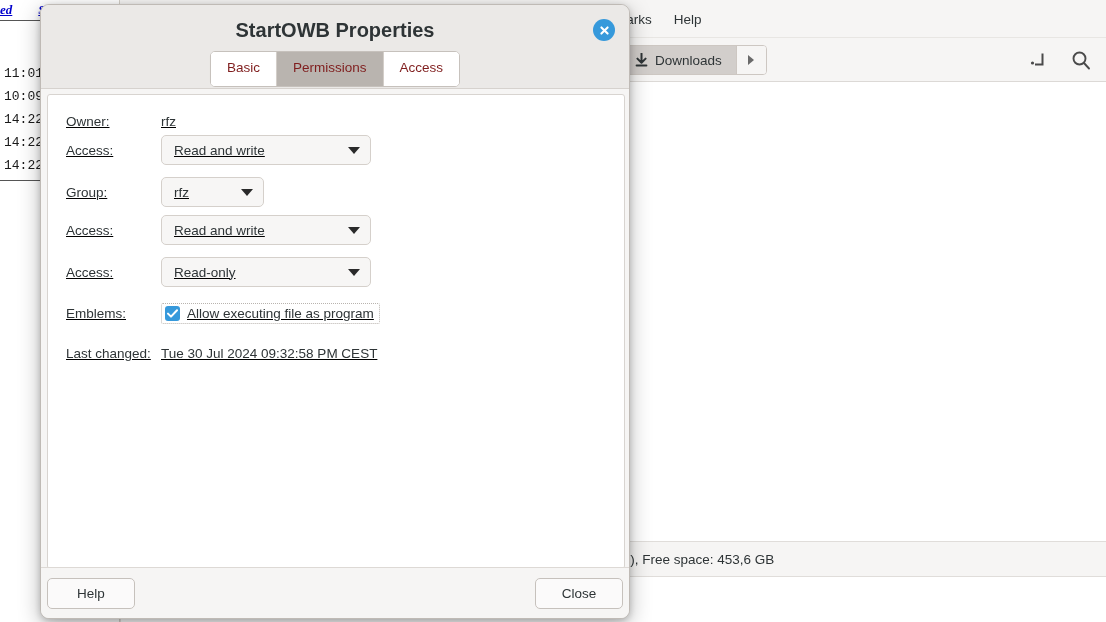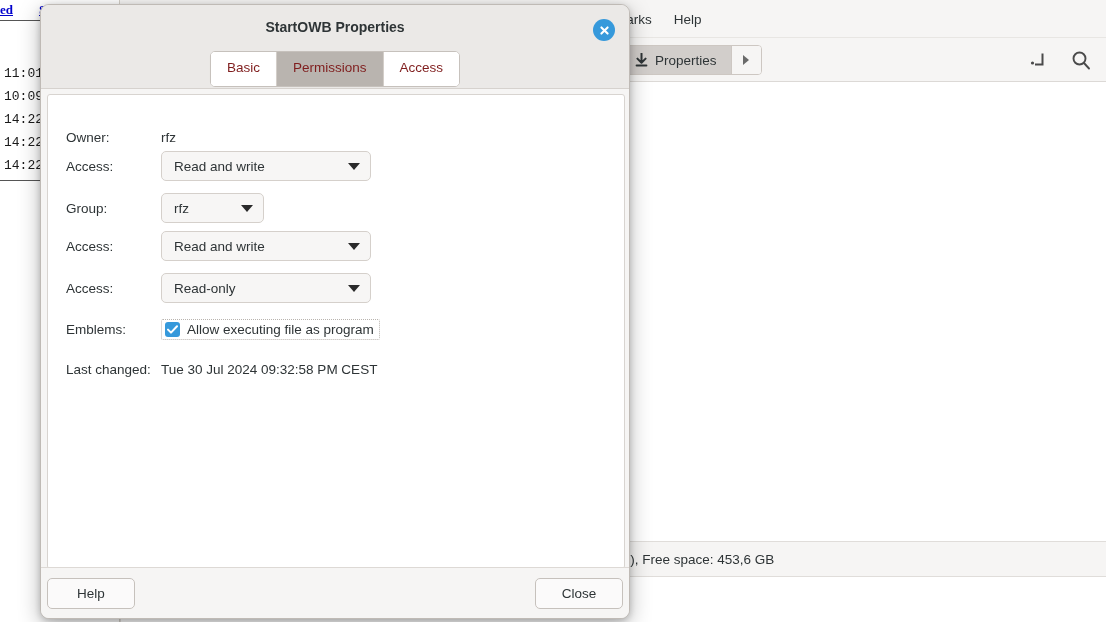--- a/index.html
+++ b/index.html
@@ -31,21 +31,21 @@
   .dir-head {
     position: absolute;
     top: 2px; left: 0;
     width: 300px;
     font-family: "Liberation Serif", serif;
     font-size: 13px;
     font-weight: bold;
     color: #0000cc;
     white-space: nowrap;
   }
-  .dir-head u { text-decoration: underline; }
+  .dir-head u { text-decoration: underline; font-style: italic; }
   .dir-head .gap { display: inline-block; width: 26px; }
   .dir-rule {
     position: absolute;
     left: 0; width: 300px;
     height: 1px;
     background: #555;
   }
   .dir-rule.r1 { top: 20px; }
   .dir-rule.r2 { top: 180px; }
   .dir-rows {
@@ -243,21 +243,21 @@
     height: 84px;
     background: #ebe9e7;
     border-bottom: 1px solid #d6d2ce;
     border-radius: 8px 8px 0 0;
   }
   .dlg-title {
     position: absolute;
     left: 0; top: 14px;
     width: 100%;
     text-align: center;
-    font-size: 14px;
+    font-size: 20px;
     font-weight: bold;
     color: #2e3436;
   }
   .dlg-close {
     position: absolute;
     right: 14px; top: 14px;
     width: 22px; height: 22px;
     border-radius: 50%;
     background: #3699db;
     display: flex;
@@ -295,22 +295,23 @@
     position: absolute;
     left: 6px; top: 89px;
     width: 578px;
     height: 475px;
     background: #ffffff;
     border: 1px solid #d8d4d0;
     border-radius: 3px;
   }
   .form {
     position: absolute;
-    left: 18px; top: 28px;
+    left: 18px; top: 12px;
     width: 540px;
+    text-decoration: underline;
   }
   .form-row {
     display: flex;
     align-items: center;
     min-height: 28px;
   }
   .form-label {
     width: 95px;
     font-size: 13.5px;
     color: #2e3436;
@@ -421,21 +422,21 @@
     </div>
 
     <div class="fm-toolbar">
       <div class="crumb-group">
         <div class="crumb-main">
           <span>
             <svg class="dl-arrow" width="13" height="14" viewBox="0 0 13 14">
               <path d="M6.5 0.5 L6.5 8.5 M6.5 9.8 L2.4 5.6 M6.5 9.8 L10.6 5.6 M1.6 12.6 L11.4 12.6" stroke="#2e3436" stroke-width="2" fill="none" stroke-linecap="round"></path>
             </svg>
           </span>
-          <span>Properties</span>
+          <span>Downloads</span>
         </div>
         <div class="crumb-arrow-btn">
           <span class="tri-right"></span>
         </div>
       </div>
 
       <div class="tb-right">
         <span>
           <svg class="tb-icon" viewBox="0 0 22 22">
             <circle cx="4.5" cy="14" r="1.6" fill="#4a4a4a"></circle>

